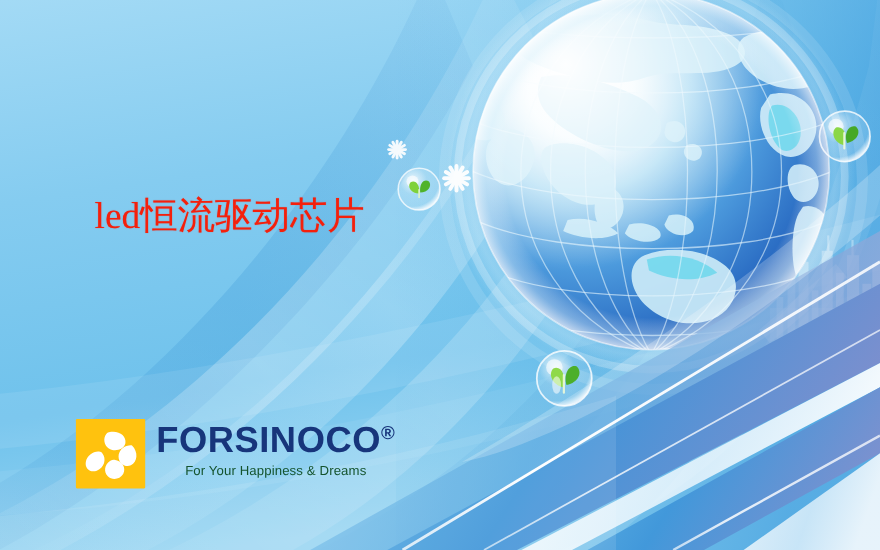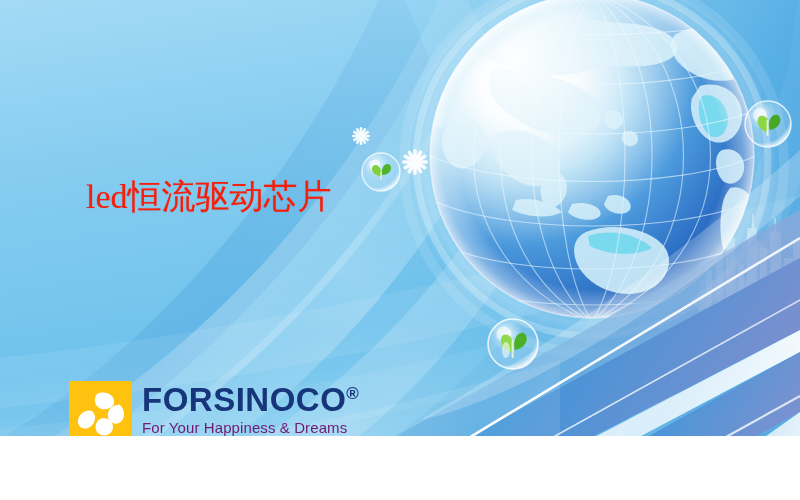--- a/index.html
+++ b/index.html
@@ -3,21 +3,21 @@
 <meta charset="utf-8">
 <style>
   html, body {
     margin: 0;
     padding: 0;
     background: #ffffff;
   }
   #stage {
     position: relative;
     width: 800px;
-    height: 436px;
+    height: 500px;
     overflow: hidden;
     font-family: "Liberation Sans", sans-serif;
     background: #6FC0EA;
   }
   #bg-svg {
     position: absolute;
     left: 0; top: 0;
     width: 800px; height: 500px;
     display: block;
   }
@@ -60,39 +60,39 @@
     position: relative;
     border-radius: 1px;
   }
   .logo-mark svg { display:block; width:63px; height:63px; }
 
   .logo-text {
     margin-left: 10px;
     padding-top: 2px;
     display: flex;
     flex-direction: column;
-    align-items: flex-start;
+    align-items: center;
   }
   .logo-word {
     color: #17357B;
     font-size: 33px;
     font-weight: bold;
     letter-spacing: 0.5px;
     line-height: 34px;
     white-space: nowrap;
     font-family: "Liberation Sans", sans-serif;
   }
   .logo-word .reg {
     font-size: 17px;
     vertical-align: super;
     line-height: 1;
   }
   .logo-tagline {
-    color: #701a75;
-    font-size: 15px;
+    color: #14532d;
+    font-size: 12px;
     line-height: 20px;
     margin-top: 1px;
     white-space: nowrap;
     letter-spacing: 0.1px;
     font-family: "Liberation Sans", sans-serif;
   }
 </style>
 </head>
 <body>
 

